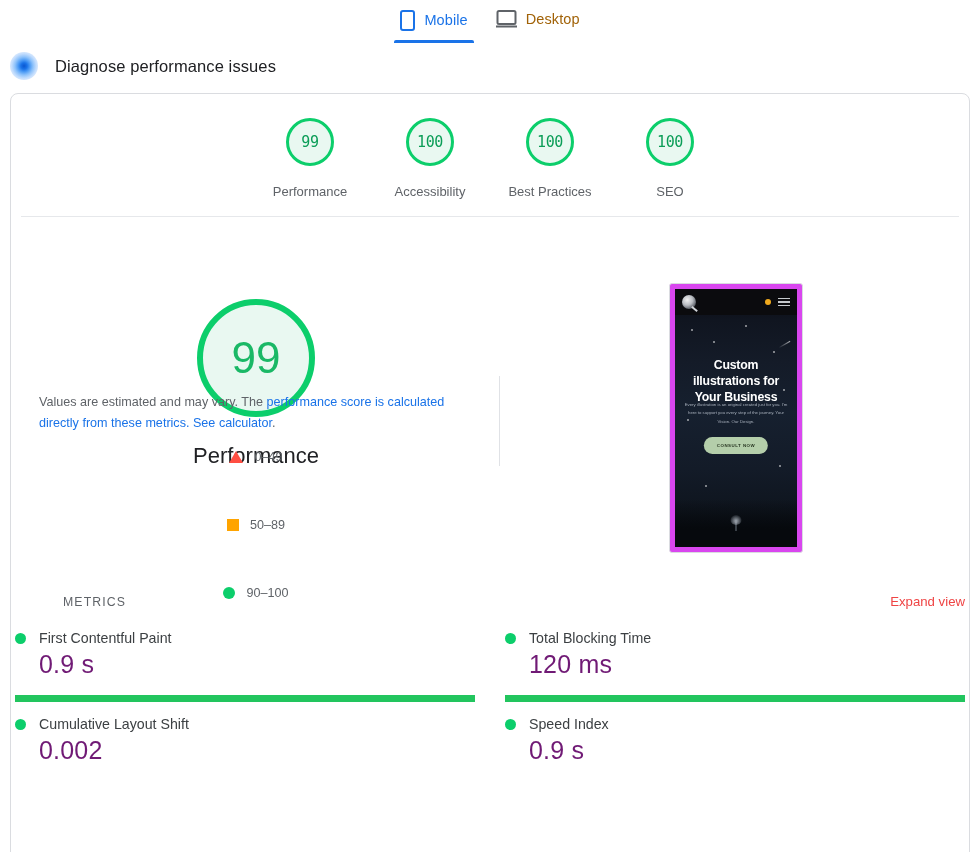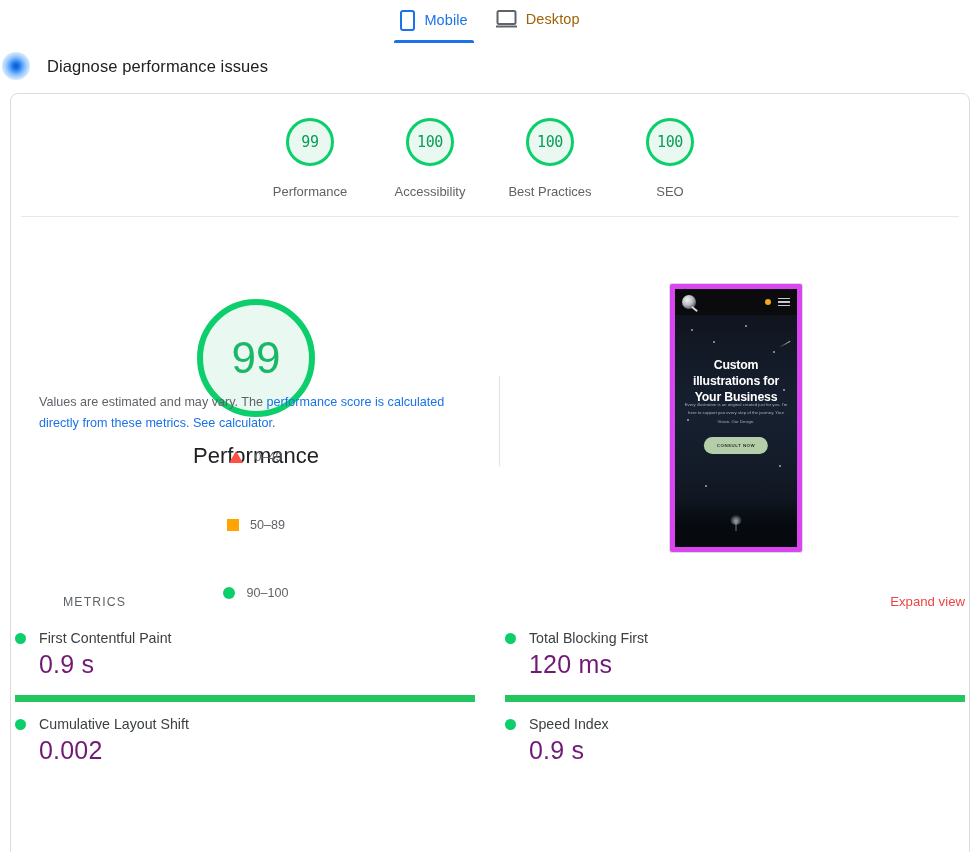--- a/index.html
+++ b/index.html
@@ -28,21 +28,21 @@
   .tab.active .tab-label { color: #1a73e8; }
   .tab.inactive .tab-label { color: #a16207; }
   .tab-underline {
     position: absolute; left: 8px; right: 8px; bottom: 0; height: 3px;
     background: #1a73e8; border-radius: 2px 2px 0 0;
   }
   .icon-svg { display: block; }
 
   
   .diagnose-row {
-    position: absolute; top: 52px; left: 2px;
+    position: absolute; top: 52px; left: 10px;
     display: flex; align-items: center; gap: 17px;
   }
   .diagnose-icon {
     width: 28px; height: 28px; border-radius: 50%;
     background: radial-gradient(circle at 50% 50%,
        #0b57d0 0%, #1a73e8 16%, #4e9cf5 30%,
        #8fc3fb 46%, #c3ddfd 62%, #e3effe 78%, rgba(232,242,254,0) 100%);
     flex: none;
   }
   .diagnose-title {
@@ -350,21 +350,21 @@
       <div class="metric">
         <div class="metric-top">
           <span class="metric-dot"></span>
           <span class="metric-name">First Contentful Paint</span>
         </div>
         <div class="metric-value">0.9 s</div>
       </div>
       <div class="metric">
         <div class="metric-top">
           <span class="metric-dot"></span>
-          <span class="metric-name">Total Blocking First</span>
+          <span class="metric-name">Total Blocking Time</span>
         </div>
         <div class="metric-value">120 ms</div>
       </div>
       <div class="metric blank">
         <div class="metric-top">
           <span class="metric-dot"></span>
           <span class="metric-name">Cumulative Layout Shift</span>
         </div>
         <div class="metric-value">0.002</div>
       </div>

